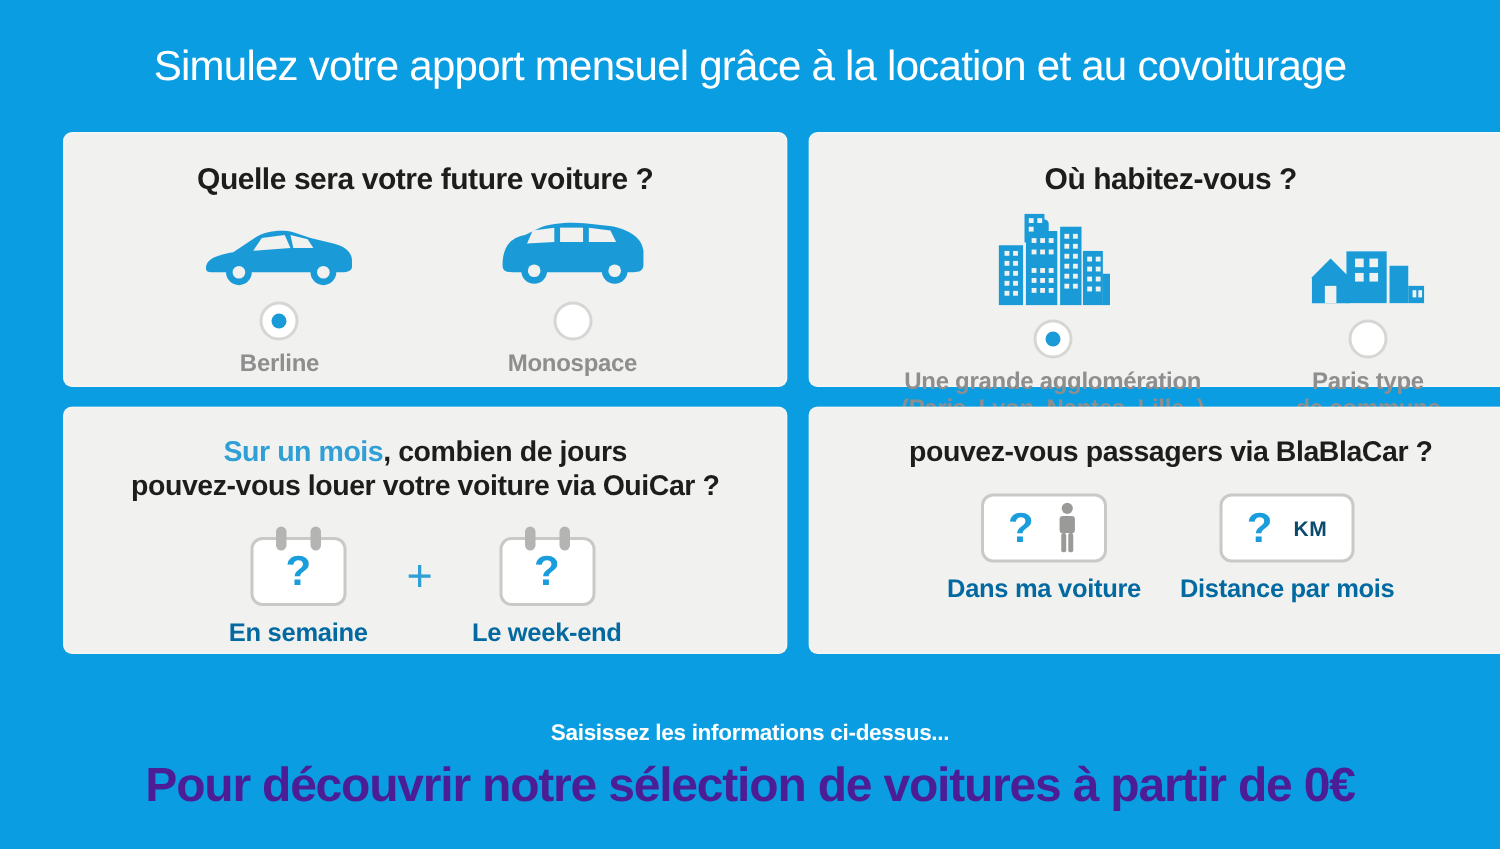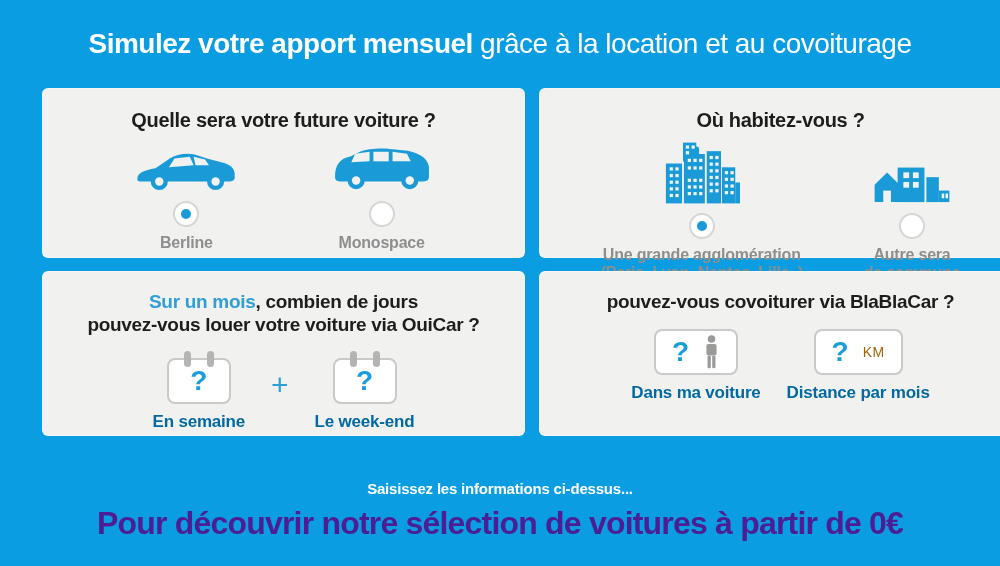--- a/index.html
+++ b/index.html
@@ -14,21 +14,21 @@
 
   
   .header {
     position:absolute; top:0; left:0; width:1000px; height:88px;
     display:flex; align-items:center; justify-content:center;
   }
   .header h1 {
     color:#ffffff; font-size:28px; font-weight:400; letter-spacing:-0.5px;
     white-space:pre; text-align:center;
   }
-  .header h1 .bold { font-weight:700; }
+  .header h1 .bold { font-weight:400; }
 
   
   .grid {
     position:absolute; top:88px; left:10px; width:980px;
     display:grid;
     grid-template-columns:483px 483px;
     grid-template-rows:170px 165px;
     gap:13px 14px;
     padding-left:32px;
   }
@@ -91,21 +91,21 @@
   .plus {
     color:#2f9fd6; font-size:30px; font-weight:400;
     height:55px; display:flex; align-items:center; margin-top:9px;
   }
   .valbox {
     margin-top:3px;
     height:46px; background:#ffffff; border:2px solid #c9c9c7; border-radius:8px;
     display:flex; align-items:center; justify-content:center; gap:14px;
     padding:0 16px; cursor:pointer;
   }
-  .valbox .suffix { color:#a16207; font-size:14px; font-weight:400; letter-spacing:0.5px;text-align:right; }
+  .valbox .suffix { color:#0c4a6e; font-size:14px; font-weight:700; letter-spacing:0.5px;text-align:right; }
   .widget-label {
     margin-top:8px; color:#0369a1; font-size:17px; font-weight:700; letter-spacing:-0.2px;
   }
 
   
   .footer {
     position:absolute; top:452px; left:0; width:1000px;
     display:flex; flex-direction:column; align-items:center;
   }
   .footer .f1 {
@@ -266,21 +266,21 @@
                 <rect x="42" y="25" width="6" height="6"></rect>
               <rect x="72" y="37" width="2.6" height="5"></rect>
                 <rect x="76" y="37" width="2.6" height="5"></rect>
             </g>
           </svg>
         </div>
         <div class="radio">
             <div class="dot"></div>
           </div>
         <div class="opt-label">
-          <div>Autre sera</div>
+          <div>Paris type</div>
           <div>de commune</div>
         </div>
       </div>
 
     </div>
   </div>
 
   <div class="panel">
     <div class="panel-title small">
       <div><span class="hl">Sur un mois</span><span>, combien de jours</span></div>
@@ -306,21 +306,21 @@
           <span class="qmark">?</span>
         </div>
         <div class="widget-label">Le week-end</div>
       </div>
 
     </div>
   </div>
 
   <div class="panel">
     <div class="panel-title small">
-      <div>pouvez-vous covoiturer via BlaBlaCar ?</div>
+      <div>pouvez-vous passagers via BlaBlaCar ?</div>
     </div>
     <div class="widget-row">
 
       <div class="widget-col">
         <div class="valbox">
           <span class="qmark">?</span>
           <span>
             <svg width="17" height="34" viewBox="0 0 20 40">
               <g fill="#9a9a98">
                 <circle cx="10" cy="4.6" r="4.4"></circle>

